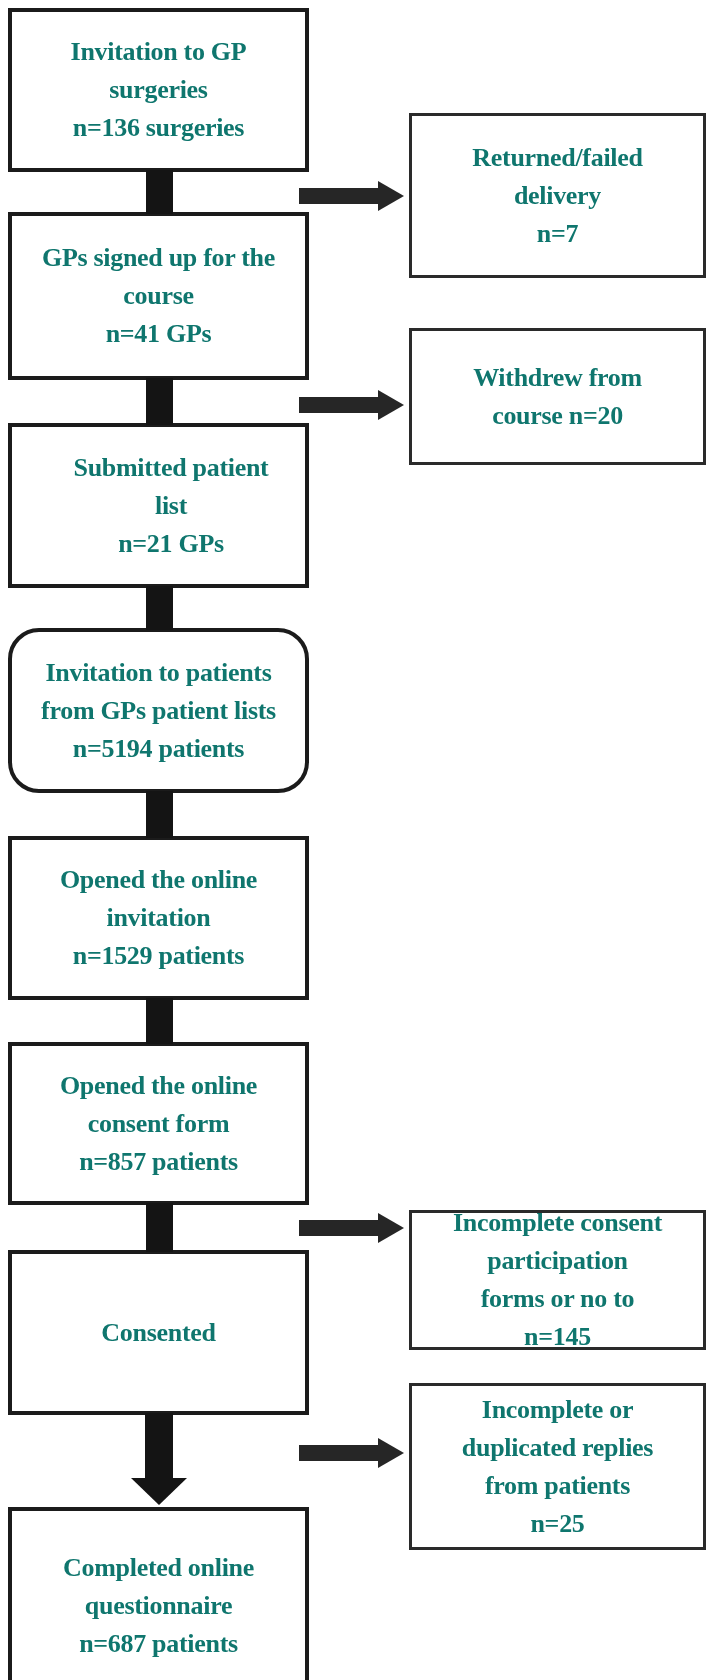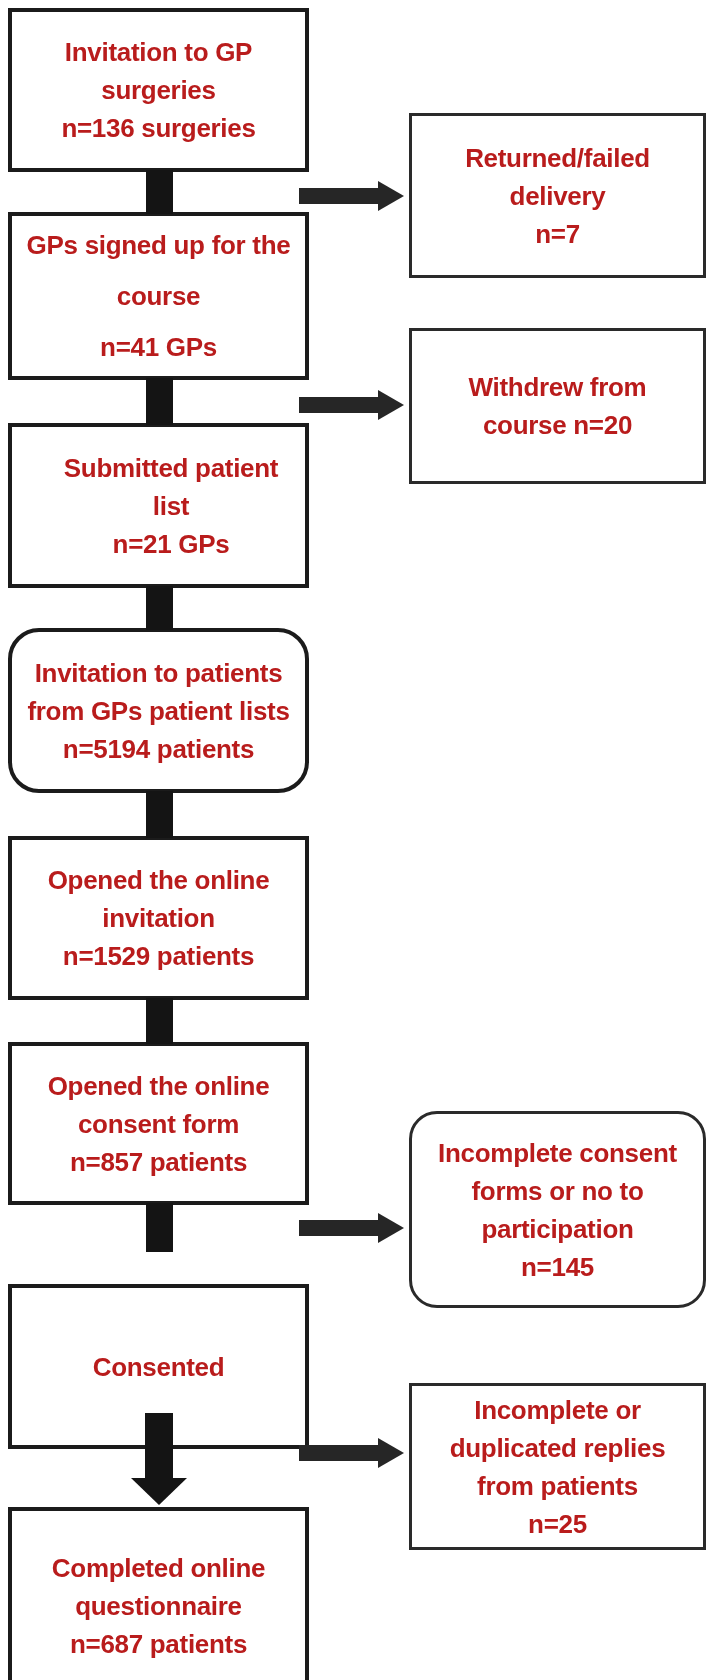--- a/index.html
+++ b/index.html
@@ -5,22 +5,22 @@
   html, body {
     margin: 0;
     padding: 0;
     background: #ffffff;
   }
   .stage {
     position: relative;
     width: 720px;
     height: 1680px;
     background: #ffffff;
-    font-family: Liberation Sans, sans-serif;
-    color: #b91c1c;
+    font-family: Liberation Serif, serif;
+    color: #0f766e;
     overflow: hidden;
   }
   .box {
     position: absolute;
     box-sizing: border-box;
     background: #ffffff;
     display: flex;
     flex-direction: column;
     justify-content: center;
     align-items: center;
@@ -88,21 +88,21 @@
 <body>
 
 <div class="stage">
 
   <div class="box main" style="top:8px;height:164px;">
     <div class="line">Invitation to GP</div>
     <div class="line">surgeries</div>
     <div class="line">n=136 surgeries</div>
   </div>
 
-  <div class="box main" style="top:212px;height:168px;gap:13px;">
+  <div class="box main" style="top:212px;height:168px;">
     <div class="line">GPs signed up for the</div>
     <div class="line">course</div>
     <div class="line">n=41 GPs</div>
   </div>
 
   <div class="box main" style="top:423px;height:165px;padding-left:25px;">
     <div class="line">Submitted patient</div>
     <div class="line">list</div>
     <div class="line">n=21 GPs</div>
   </div>
@@ -118,45 +118,45 @@
     <div class="line">invitation</div>
     <div class="line">n=1529 patients</div>
   </div>
 
   <div class="box main" style="top:1042px;height:163px;">
     <div class="line">Opened the online</div>
     <div class="line">consent form</div>
     <div class="line">n=857 patients</div>
   </div>
 
-  <div class="box main" style="top:1284px;height:165px;align-items:center;">
+  <div class="box main" style="top:1250px;height:165px;align-items:center;">
     <div class="line">Consented</div>
   </div>
 
   <div class="box main" style="top:1507px;height:198px;">
     <div class="line">Completed online</div>
     <div class="line">questionnaire</div>
     <div class="line">n=687 patients</div>
   </div>
 
   <div class="box side" style="top:113px;height:165px;">
     <div class="line">Returned/failed</div>
     <div class="line">delivery</div>
     <div class="line">n=7</div>
   </div>
 
-  <div class="box side" style="top:328px;height:156px;">
+  <div class="box side" style="top:328px;height:137px;">
     <div class="line">Withdrew from</div>
     <div class="line">course n=20</div>
   </div>
 
-  <div class="box side" style="top:1111px;height:197px;border-radius:28px;">
+  <div class="box side" style="top:1210px;height:140px;">
     <div class="line">Incomplete consent</div>
+    <div class="line">participation</div>
     <div class="line">forms or no to</div>
-    <div class="line">participation</div>
     <div class="line">n=145</div>
   </div>
 
   <div class="box side" style="top:1383px;height:167px;">
     <div class="line">Incomplete or</div>
     <div class="line">duplicated replies</div>
     <div class="line">from patients</div>
     <div class="line">n=25</div>
   </div>
 

